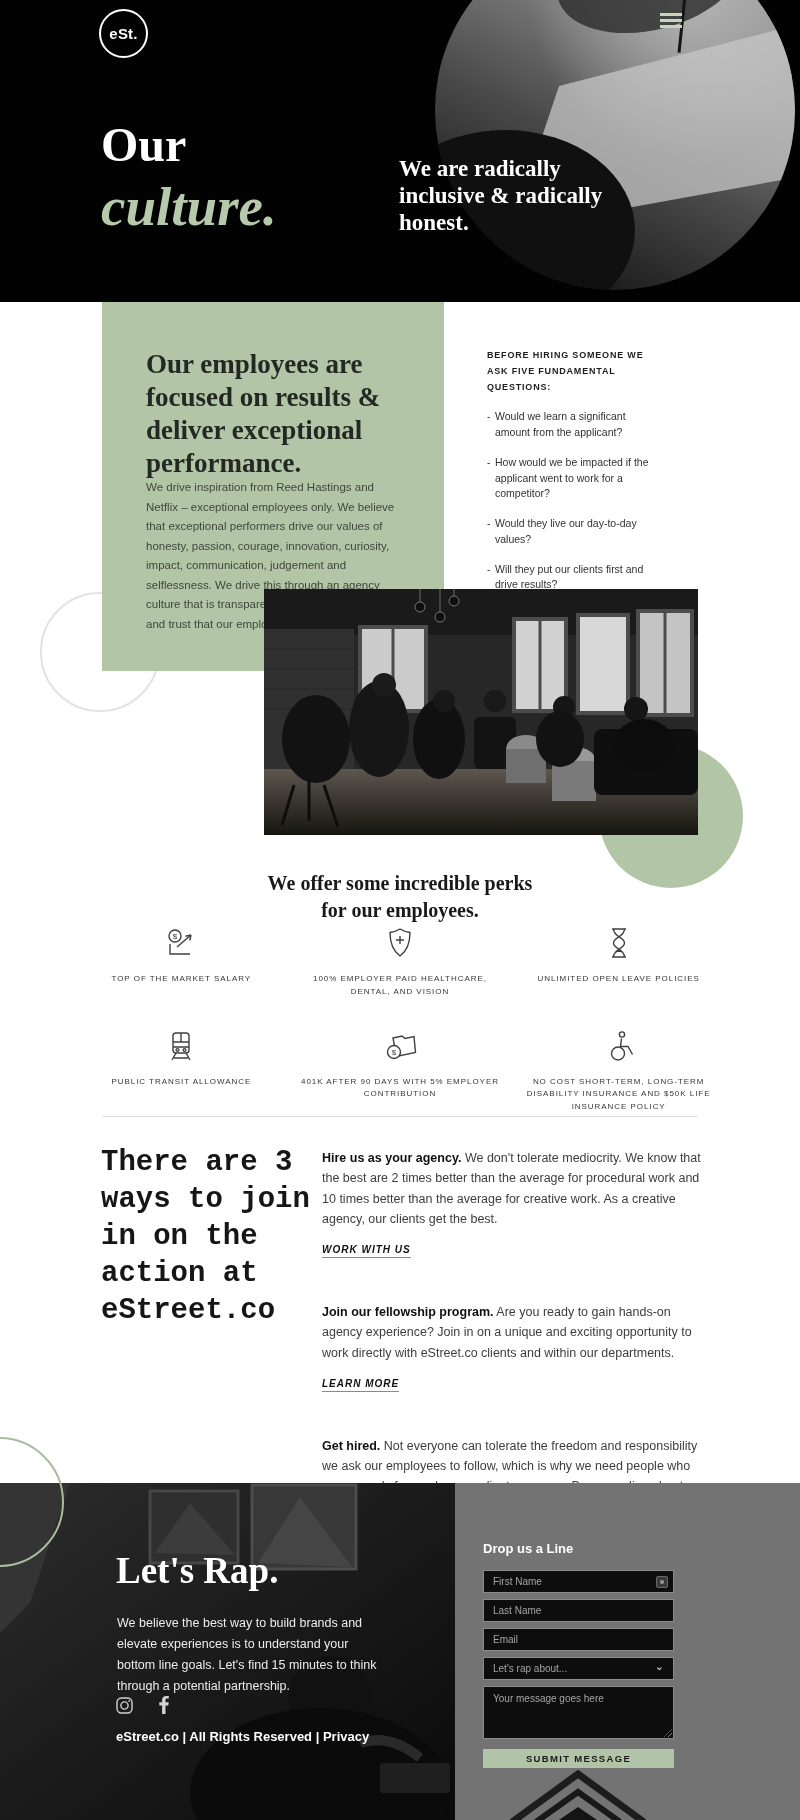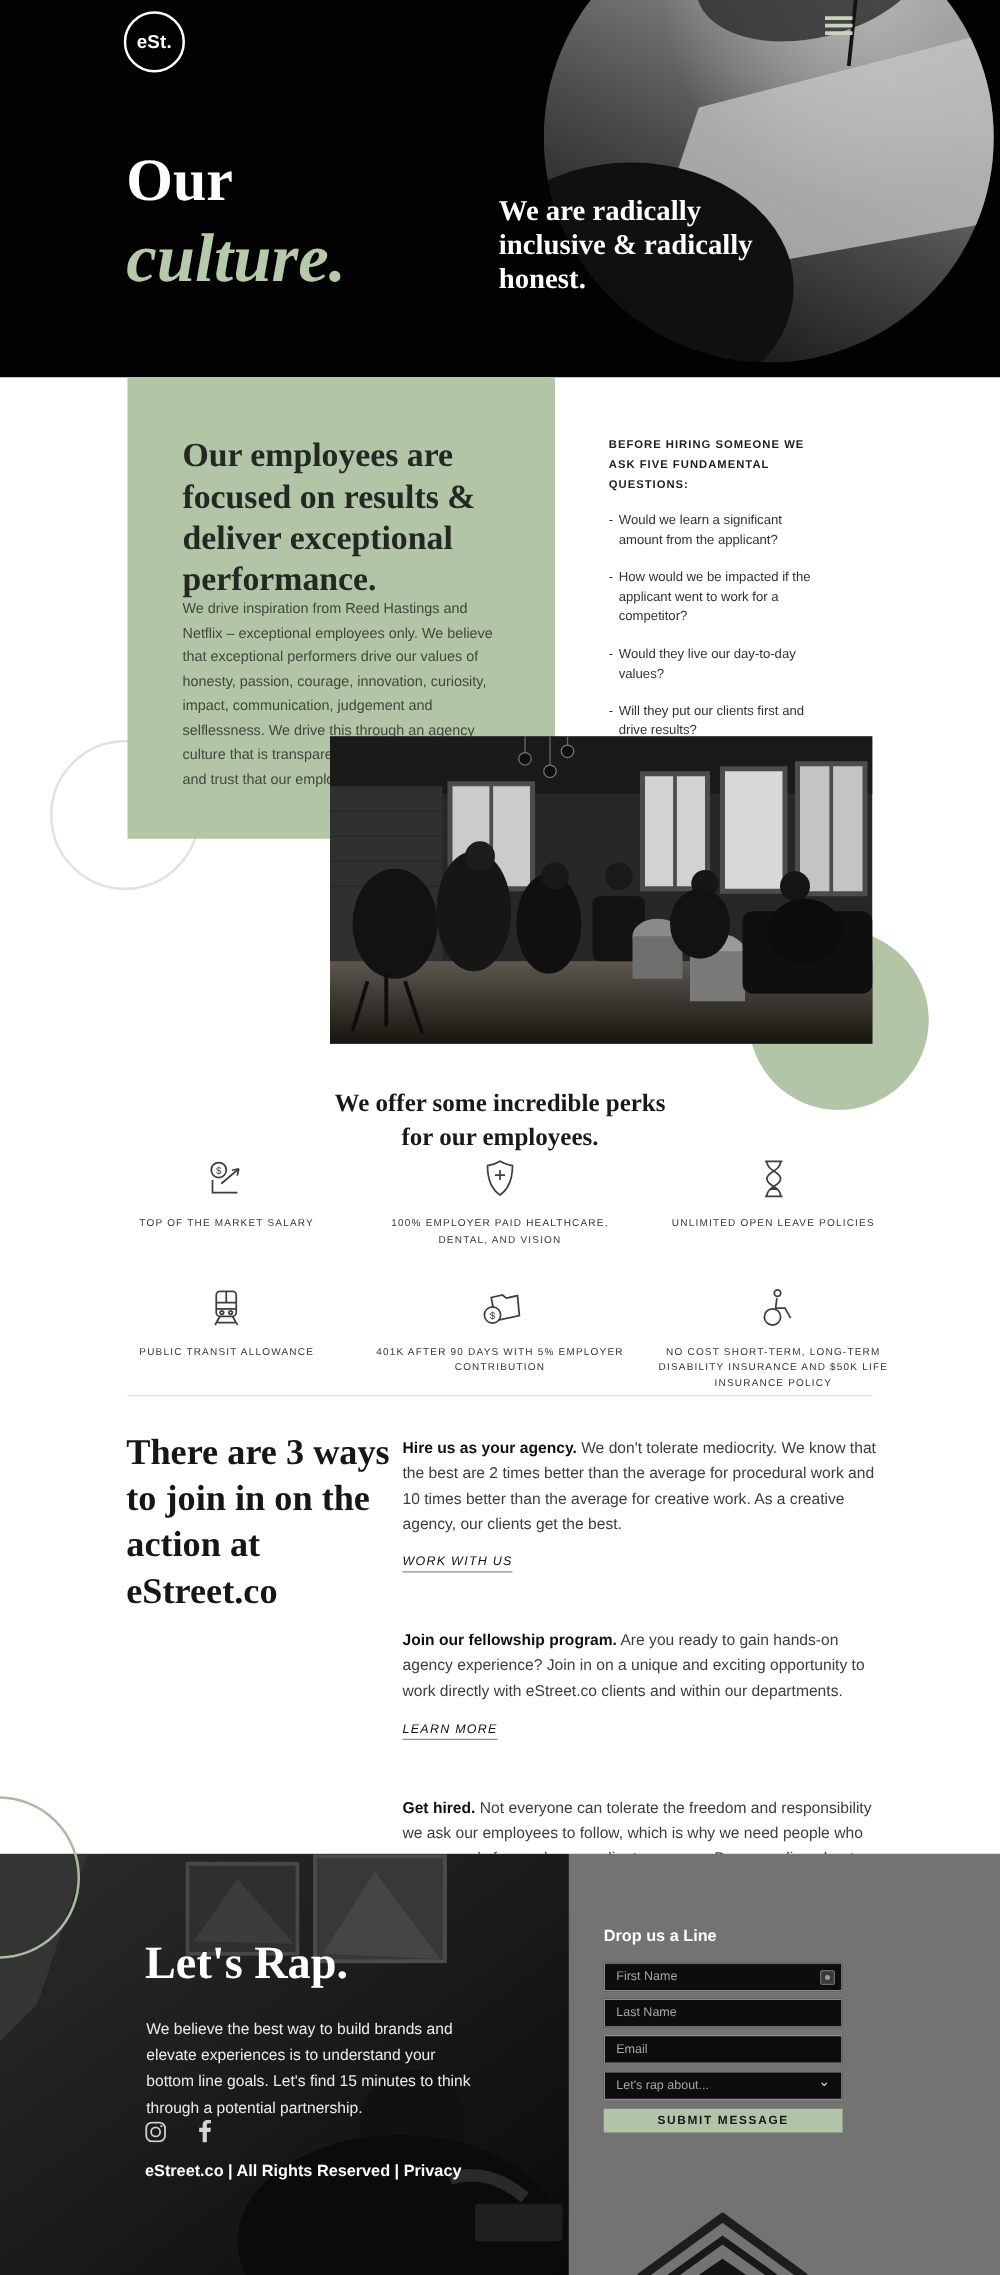--- a/index.html
+++ b/index.html
@@ -51,26 +51,26 @@
       font-family:"Liberation Serif","DejaVu Serif",serif; font-weight:bold; font-size:20px; line-height:1.35; z-index:2; }
   .perks-heading span { display:block; }
   .perks-grid { position:absolute; left:78px; top:620px; width:644px; display:grid; grid-template-columns:1fr 1fr 1fr; row-gap:26px; column-gap:12px; z-index:2; }
   .perk { display:flex; flex-direction:column; align-items:center; }
   .perk .perk-icon { height:42px; display:flex; align-items:center; justify-content:center; margin-bottom:9px; }
   .perk .perk-label { font-size:8px; letter-spacing:.12em; color:#363636; text-align:center; line-height:1.6; max-width:200px; }
 
   .divider { position:absolute; left:102px; top:814px; width:596px; height:1px; background:#dddddd; }
 
   .join-heading { position:absolute; left:101px; top:842px; width:218px; color:#161616;
-      font-family:Liberation Serif, serif; font-weight:bold; font-size:29px; line-height:1.28; }
+      font-family:Liberation Mono, monospace; font-weight:bold; font-size:29px; line-height:1.28; }
   .join-col { position:absolute; left:322px; top:846px; width:382px; }
   .join-block { margin-bottom:44px; }
   .join-block p { font-size:12.5px; color:#3d3d3d; line-height:1.62; }
   .join-block .lead { font-weight:bold; color:#101010; }
-  .join-link { display:inline-block; margin-top:15px; font-size:10px; font-weight:normal; font-style:italic;
+  .join-link { display:inline-block; margin-top:15px; font-size:10px; font-weight:bold; font-style:italic;
       letter-spacing:.1em; color:#111; border-bottom:1px solid #8a8a8a; padding-bottom:2px; cursor:pointer; text-decoration:none; }
 
   
   .footer { position:absolute; left:0; top:1483px; width:800px; height:337px; background:#737373; overflow:hidden; }
   .footer-photo { position:absolute; left:0; top:0; width:455px; height:337px; }
   .ring-footer { position:absolute; left:-66px; top:1437px; width:130px; height:130px; border:2px solid #a9bd9e; border-radius:50%; z-index:8; pointer-events:none; }
 
   .lets-rap { position:absolute; left:116px; top:66px; color:#ffffff; font-family:"Liberation Serif","DejaVu Serif",serif;
       font-weight:bold; font-size:37px; z-index:3; }
   .rap-body { position:absolute; left:117px; top:130px; width:272px; color:#ececec; font-size:12.5px; line-height:1.68; z-index:3; }
@@ -340,20 +340,24 @@
       <div class="field">
         <input type="text" placeholder="Last Name" style="">
       </div>
       <div class="field">
         <input type="text" placeholder="Email" style="">
       </div>
       <div class="field select-field">
         <span>Let's rap about...</span>
         <span class="chev">⌄</span>
       </div>
+      <div class="ta-field">
+        <textarea placeholder="Your message goes here" style=""></textarea>
+        <span class="resize-handle"></span>
+      </div>
       <button class="submit-btn">SUBMIT MESSAGE</button>
     </div>
 
     <div class="mountain">
       <svg width="140" height="52" viewBox="0 0 140 52">
         <path d="M4 52 L70 4 L136 52" fill="none" stroke="#1d1d1d" stroke-width="7"></path>
         <path d="M28 52 L70 22 L112 52" fill="none" stroke="#181818" stroke-width="6"></path>
         <path d="M48 52 L70 37 L92 52" fill="#141414"></path>
       </svg>
     </div>

